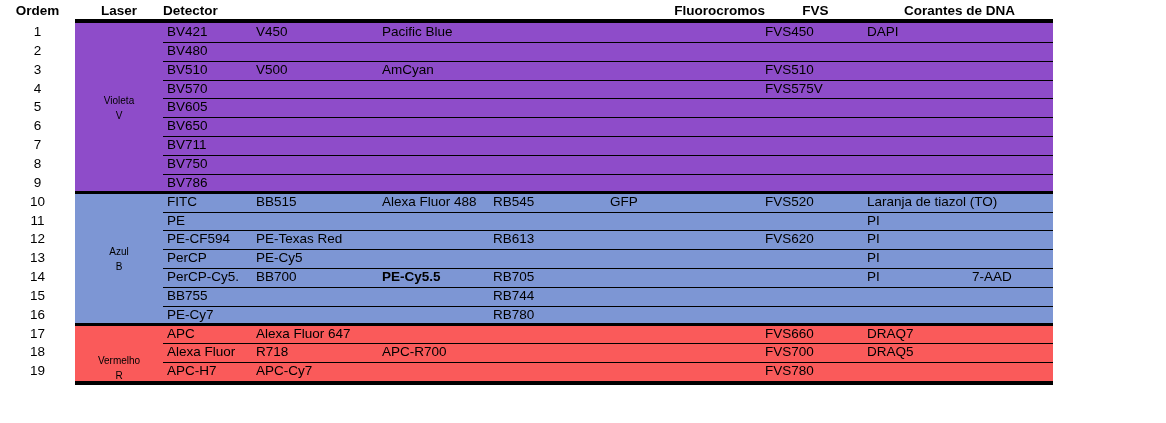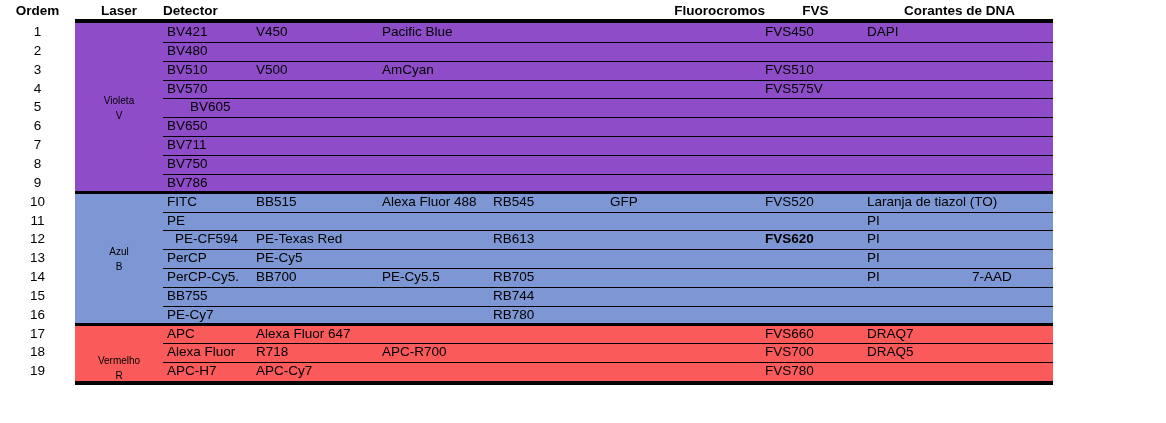--- a/index.html
+++ b/index.html
@@ -77,21 +77,21 @@
       </div>
       <div class="sepline" style="top: 79.55px;"></div>
       <div class="trow" style="top: 79.55px;">
         <div class="ordem">4</div>
         <div class="cell c1" style="left: 167px;">BV570</div>
         <div class="cell c6" style="left: 765px;">FVS575V</div>
       </div>
       <div class="sepline" style="top: 98.4px;"></div>
       <div class="trow" style="top: 98.4px;">
         <div class="ordem">5</div>
-        <div class="cell c1" style="left: 167px; margin-left: 23px;">BV605</div>
+        <div class="cell c1" style="left: 167px;">BV605</div>
       </div>
       <div class="sepline" style="top: 117.25px;"></div>
       <div class="trow" style="top: 117.25px;">
         <div class="ordem">6</div>
         <div class="cell c1" style="left: 167px;">BV650</div>
       </div>
       <div class="sepline" style="top: 136.1px;"></div>
       <div class="trow" style="top: 136.1px;">
         <div class="ordem">7</div>
         <div class="cell c1" style="left: 167px;">BV711</div>
@@ -118,39 +118,39 @@
       </div>
       <div class="sepline" style="top: 211.5px;"></div>
       <div class="trow" style="top: 211.5px;">
         <div class="ordem">11</div>
         <div class="cell c1" style="left: 167px;">PE</div>
         <div class="cell c7" style="left: 867px;">PI</div>
       </div>
       <div class="sepline" style="top: 230.35px;"></div>
       <div class="trow" style="top: 230.35px;">
         <div class="ordem">12</div>
-        <div class="cell c1" style="left: 167px; margin-left: 8px;">PE-CF594</div>
+        <div class="cell c1" style="left: 167px;">PE-CF594</div>
         <div class="cell c2" style="left: 256px;">PE-Texas Red</div>
         <div class="cell c4" style="left: 493px;">RB613</div>
-        <div class="cell c6" style="left: 765px; font-weight: bold;">FVS620</div>
+        <div class="cell c6" style="left: 765px;">FVS620</div>
         <div class="cell c7" style="left: 867px;">PI</div>
       </div>
       <div class="sepline" style="top: 249.2px;"></div>
       <div class="trow" style="top: 249.2px; padding-left: 16px;">
         <div class="ordem">13</div>
         <div class="cell c1" style="left: 167px;">PerCP</div>
         <div class="cell c2" style="left: 256px;">PE-Cy5</div>
         <div class="cell c7" style="left: 867px;">PI</div>
       </div>
       <div class="sepline" style="top: 268.05px;"></div>
       <div class="trow" style="top: 268.05px;">
         <div class="ordem">14</div>
         <div class="cell c1" style="left: 167px;">PerCP-Cy5.</div>
         <div class="cell c2" style="left: 256px;">BB700</div>
-        <div class="cell c3" style="left: 382px;">PE-Cy5.5</div>
+        <div class="cell c3" style="left: 382px; font-weight: bold;">PE-Cy5.5</div>
         <div class="cell c4" style="left: 493px;">RB705</div>
         <div class="cell c7" style="left: 867px;">PI</div>
         <div class="cell c8" style="left: 972px;">7-AAD</div>
       </div>
       <div class="sepline" style="top: 286.9px;"></div>
       <div class="trow" style="top: 286.9px;">
         <div class="ordem">15</div>
         <div class="cell c1" style="left: 167px;">BB755</div>
         <div class="cell c4" style="left: 493px;">RB744</div>
       </div>

